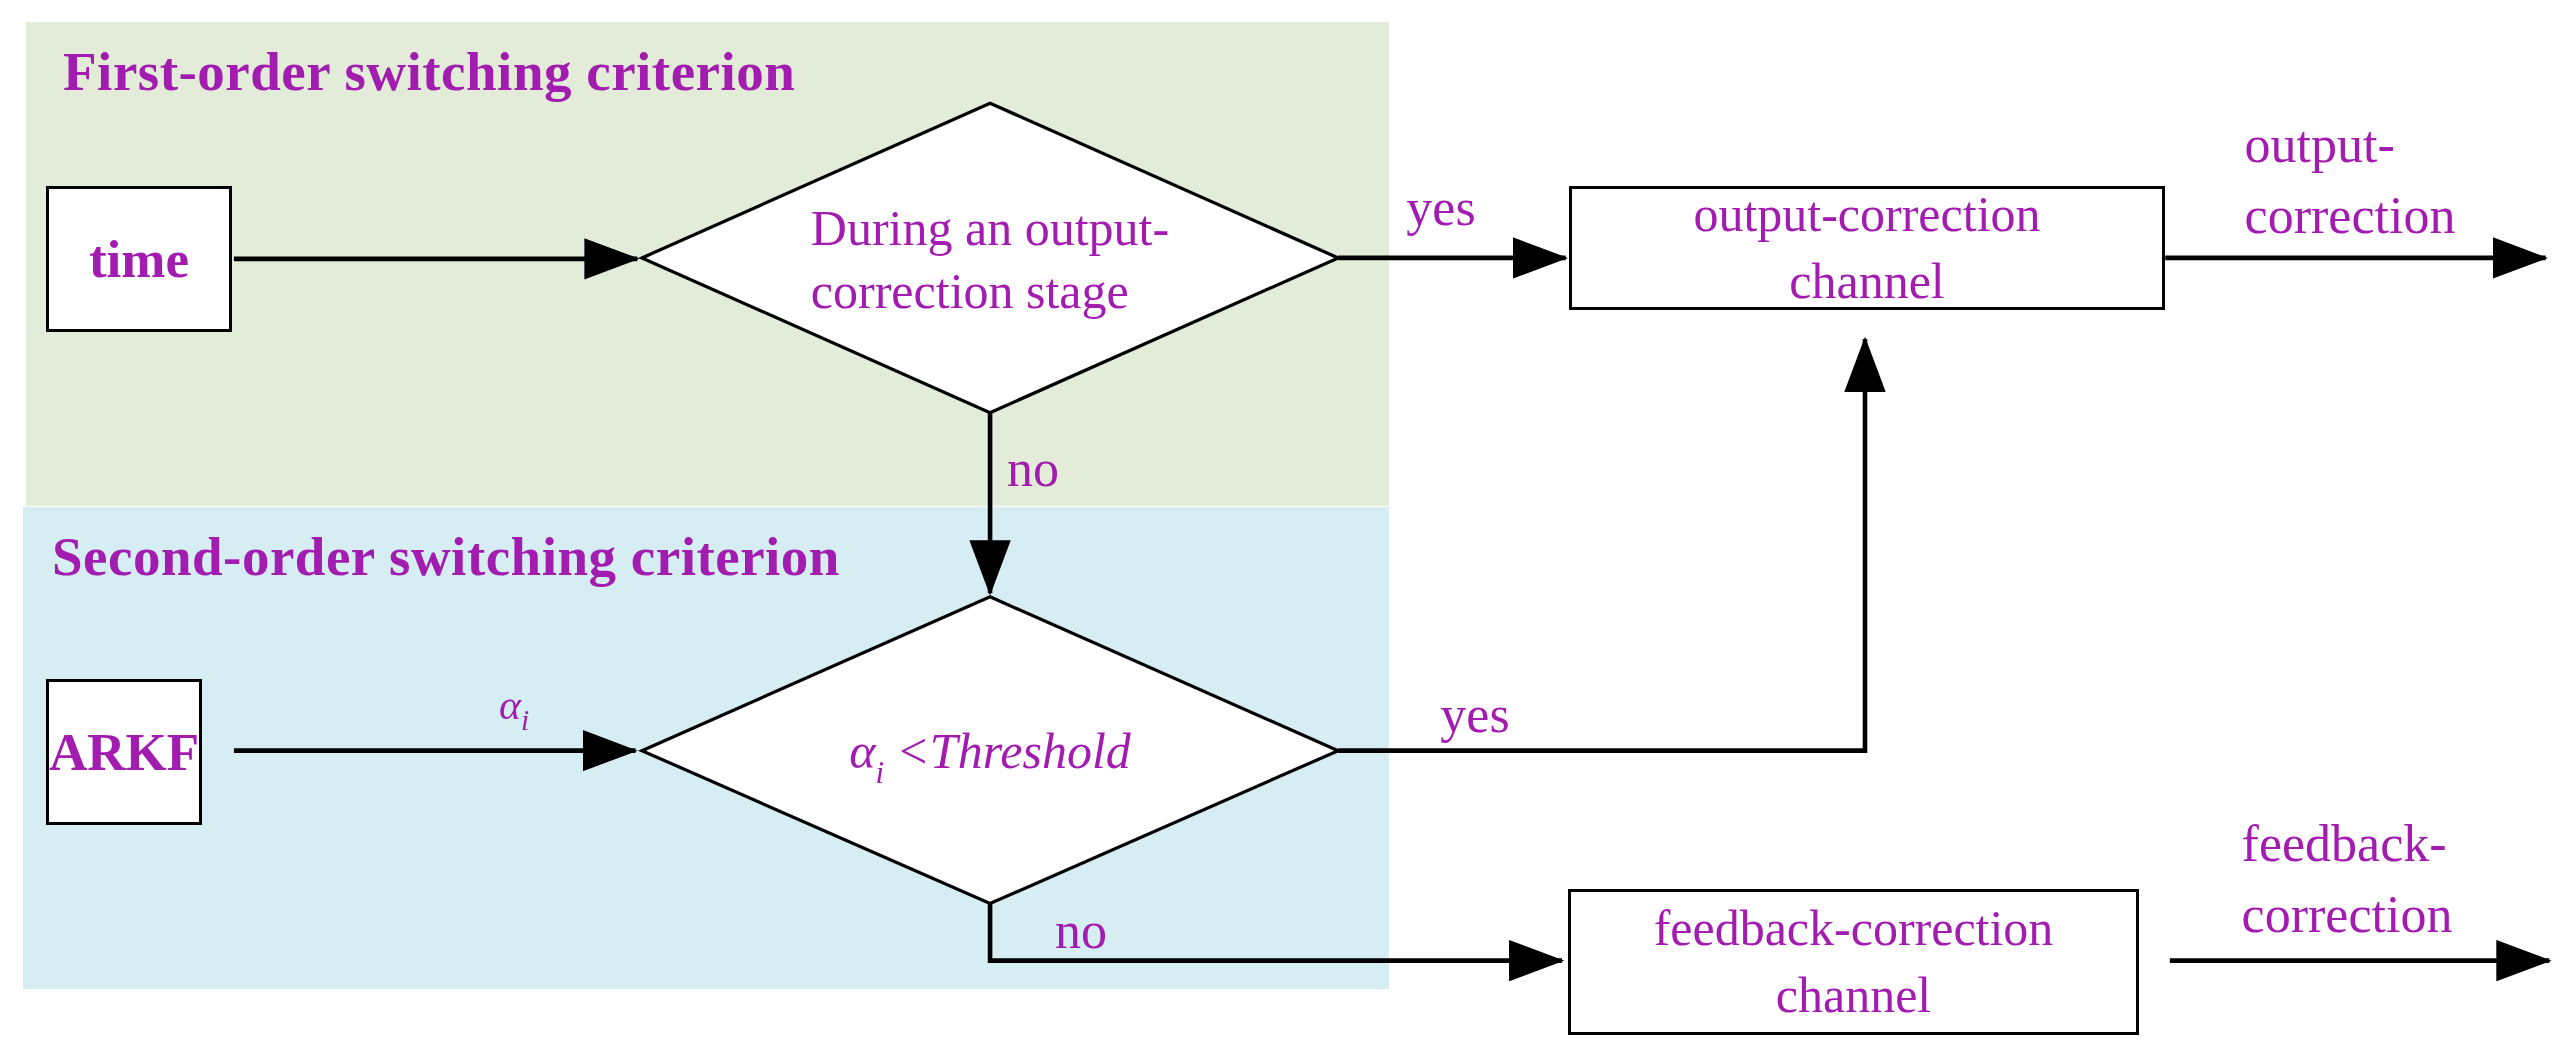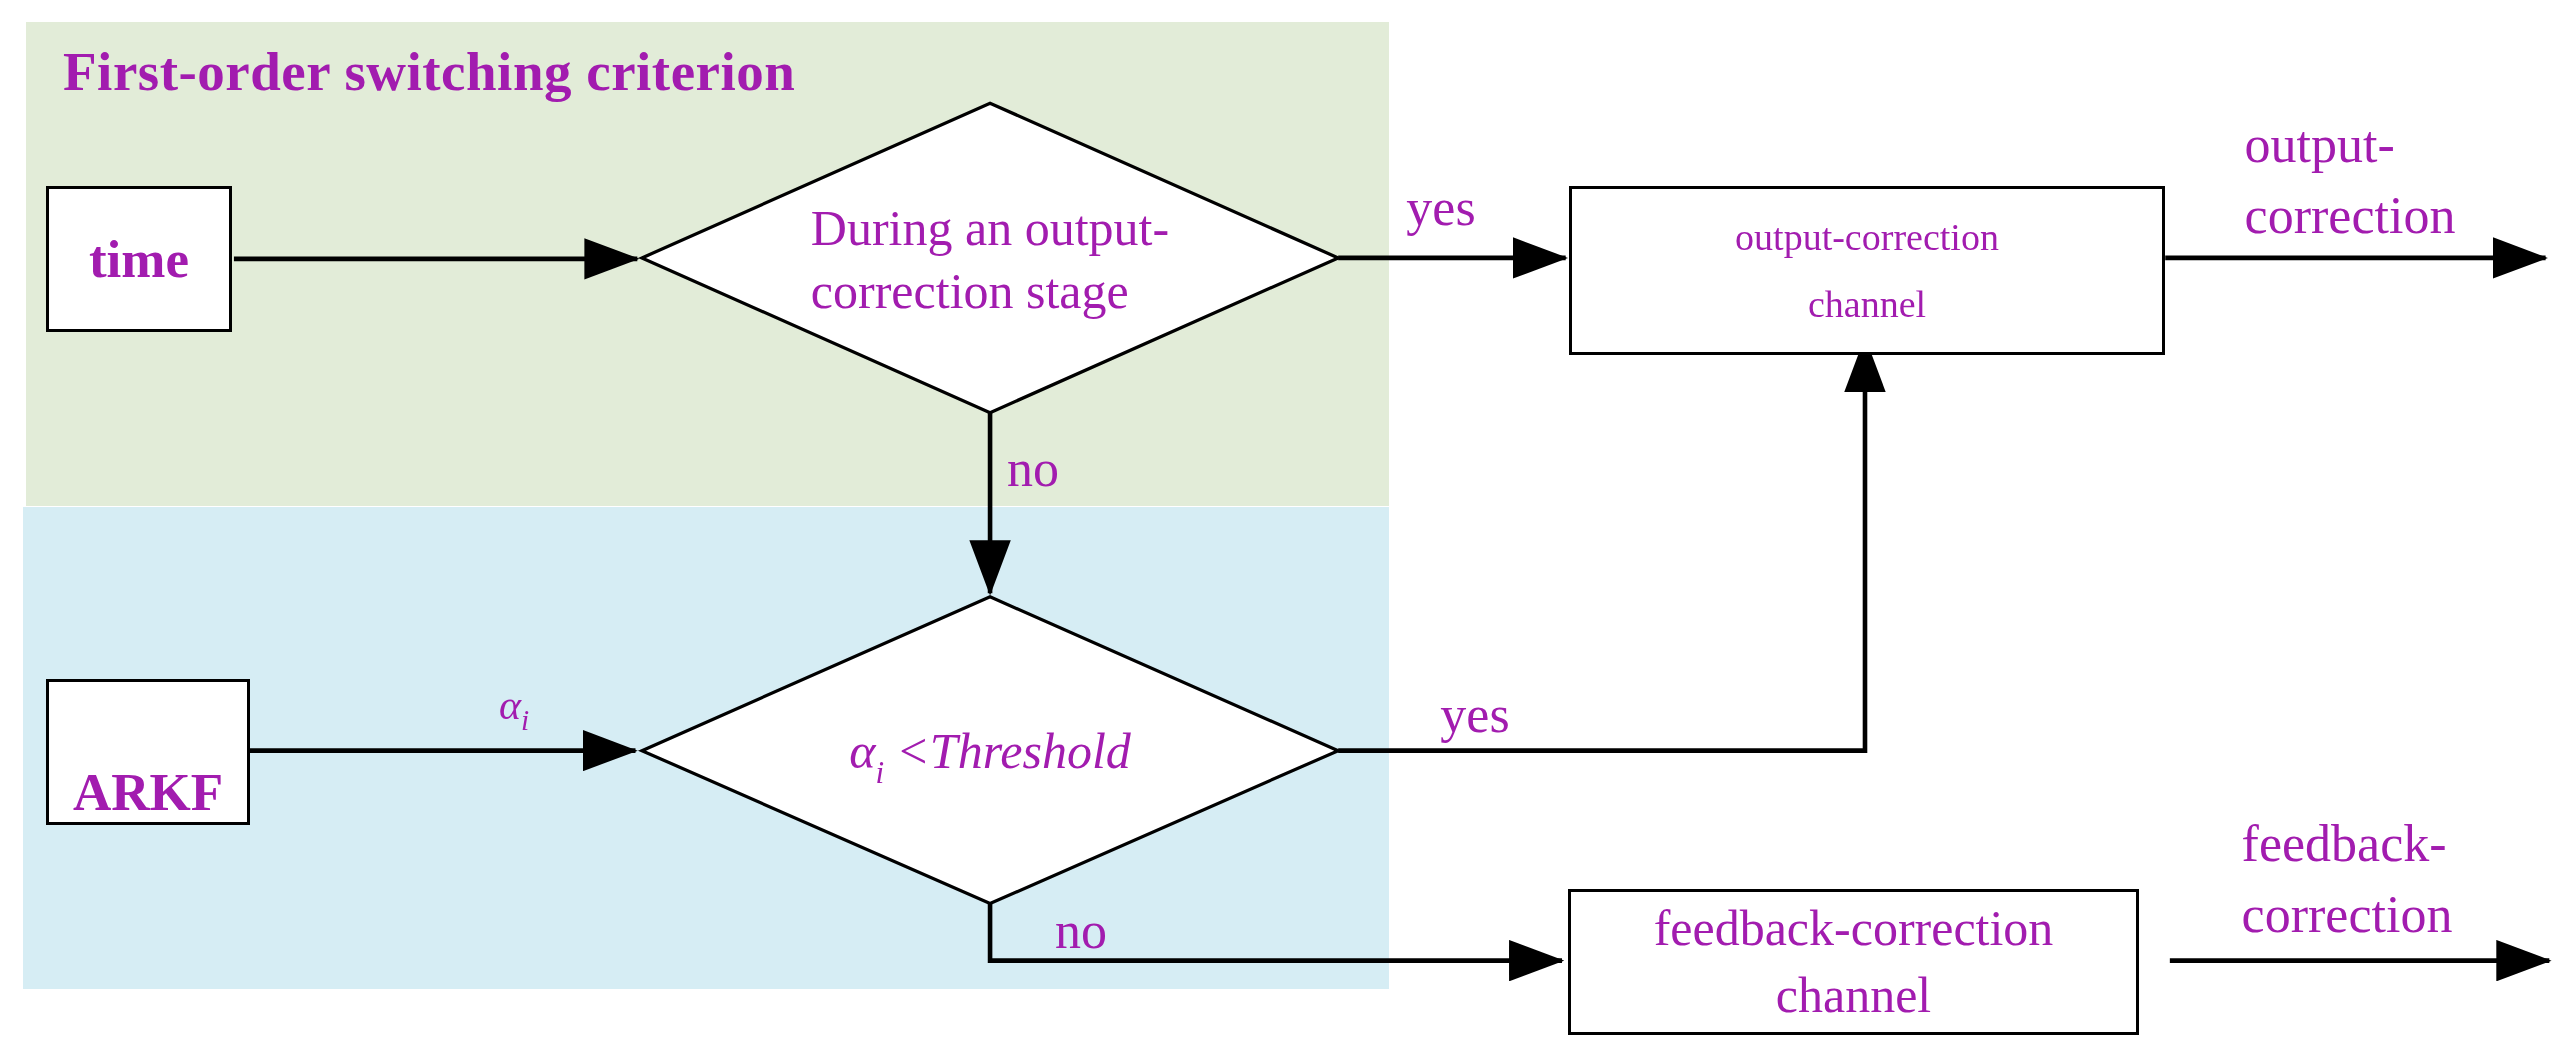--- a/index.html
+++ b/index.html
@@ -33,22 +33,22 @@
     position: absolute;
     background: #ffffff;
     border: 3.7px solid #000000;
     box-sizing: border-box;
     display: flex;
     align-items: center;
     justify-content: center;
     text-align: center;
   }
   .time-box     { left: 46px;   top: 186px; width: 186px; height: 146px; font-weight: bold; font-size: 53px; }
-  .arkf-box     { left: 46px;   top: 679px; width: 204px; height: 146px; font-weight: bold; font-size: 53px; align-items: flex-end; }
-  .output-box   { left: 1569px; top: 186px; width: 596px; height: 169px; font-size: 38px; line-height: 67px; }
+  .arkf-box     { left: 46px;   top: 679px; width: 156px; height: 146px; font-weight: bold; font-size: 53px; }
+  .output-box   { left: 1569px; top: 186px; width: 596px; height: 124px; font-size: 50px; line-height: 67px; }
   .feedback-box { left: 1568px; top: 889px; width: 571px; height: 146px; font-size: 50px; line-height: 67px; }
 
   .multiline { white-space: pre-line; }
 
   .free-label {
     position: absolute;
     transform: translateX(-50%);
     white-space: pre-line;
   }
   .d1-text { left: 990px; top: 197px; font-size: 50px; line-height: 63px; }
@@ -91,20 +91,21 @@
     <line x1="1453" y1="280" x2="1700" y2="280" stroke="#000000" stroke-width="5" marker-end="url(#ah)"></line>
     <line x1="1075" y1="448" x2="1075" y2="644" stroke="#000000" stroke-width="5" marker-end="url(#ah)"></line>
     <line x1="2351" y1="280" x2="2764" y2="280" stroke="#000000" stroke-width="5" marker-end="url(#ah)"></line>
     <line x1="254" y1="815" x2="690" y2="815" stroke="#000000" stroke-width="5" marker-end="url(#ah)"></line>
     <polyline points="1453,815 2025,815 2025,368" fill="none" stroke="#000000" stroke-width="5" marker-end="url(#ah)"></polyline>
     <polyline points="1075,981 1075,1043 1696,1043" fill="none" stroke="#000000" stroke-width="5" marker-end="url(#ah)"></polyline>
     <line x1="2356" y1="1043" x2="2768" y2="1043" stroke="#000000" stroke-width="5" marker-end="url(#ah)"></line>
   </svg>
 
   <div class="region-title title-1">First-order switching criterion</div>
+  <div class="region-title title-2">Second-order switching criterion</div>
 
   <div class="node-box time-box">
     <span>time</span>
   </div>
   <div class="node-box arkf-box">
     <span>ARKF</span>
   </div>
   <div class="node-box output-box">
     <span class="multiline">output-correction
 channel</span>

